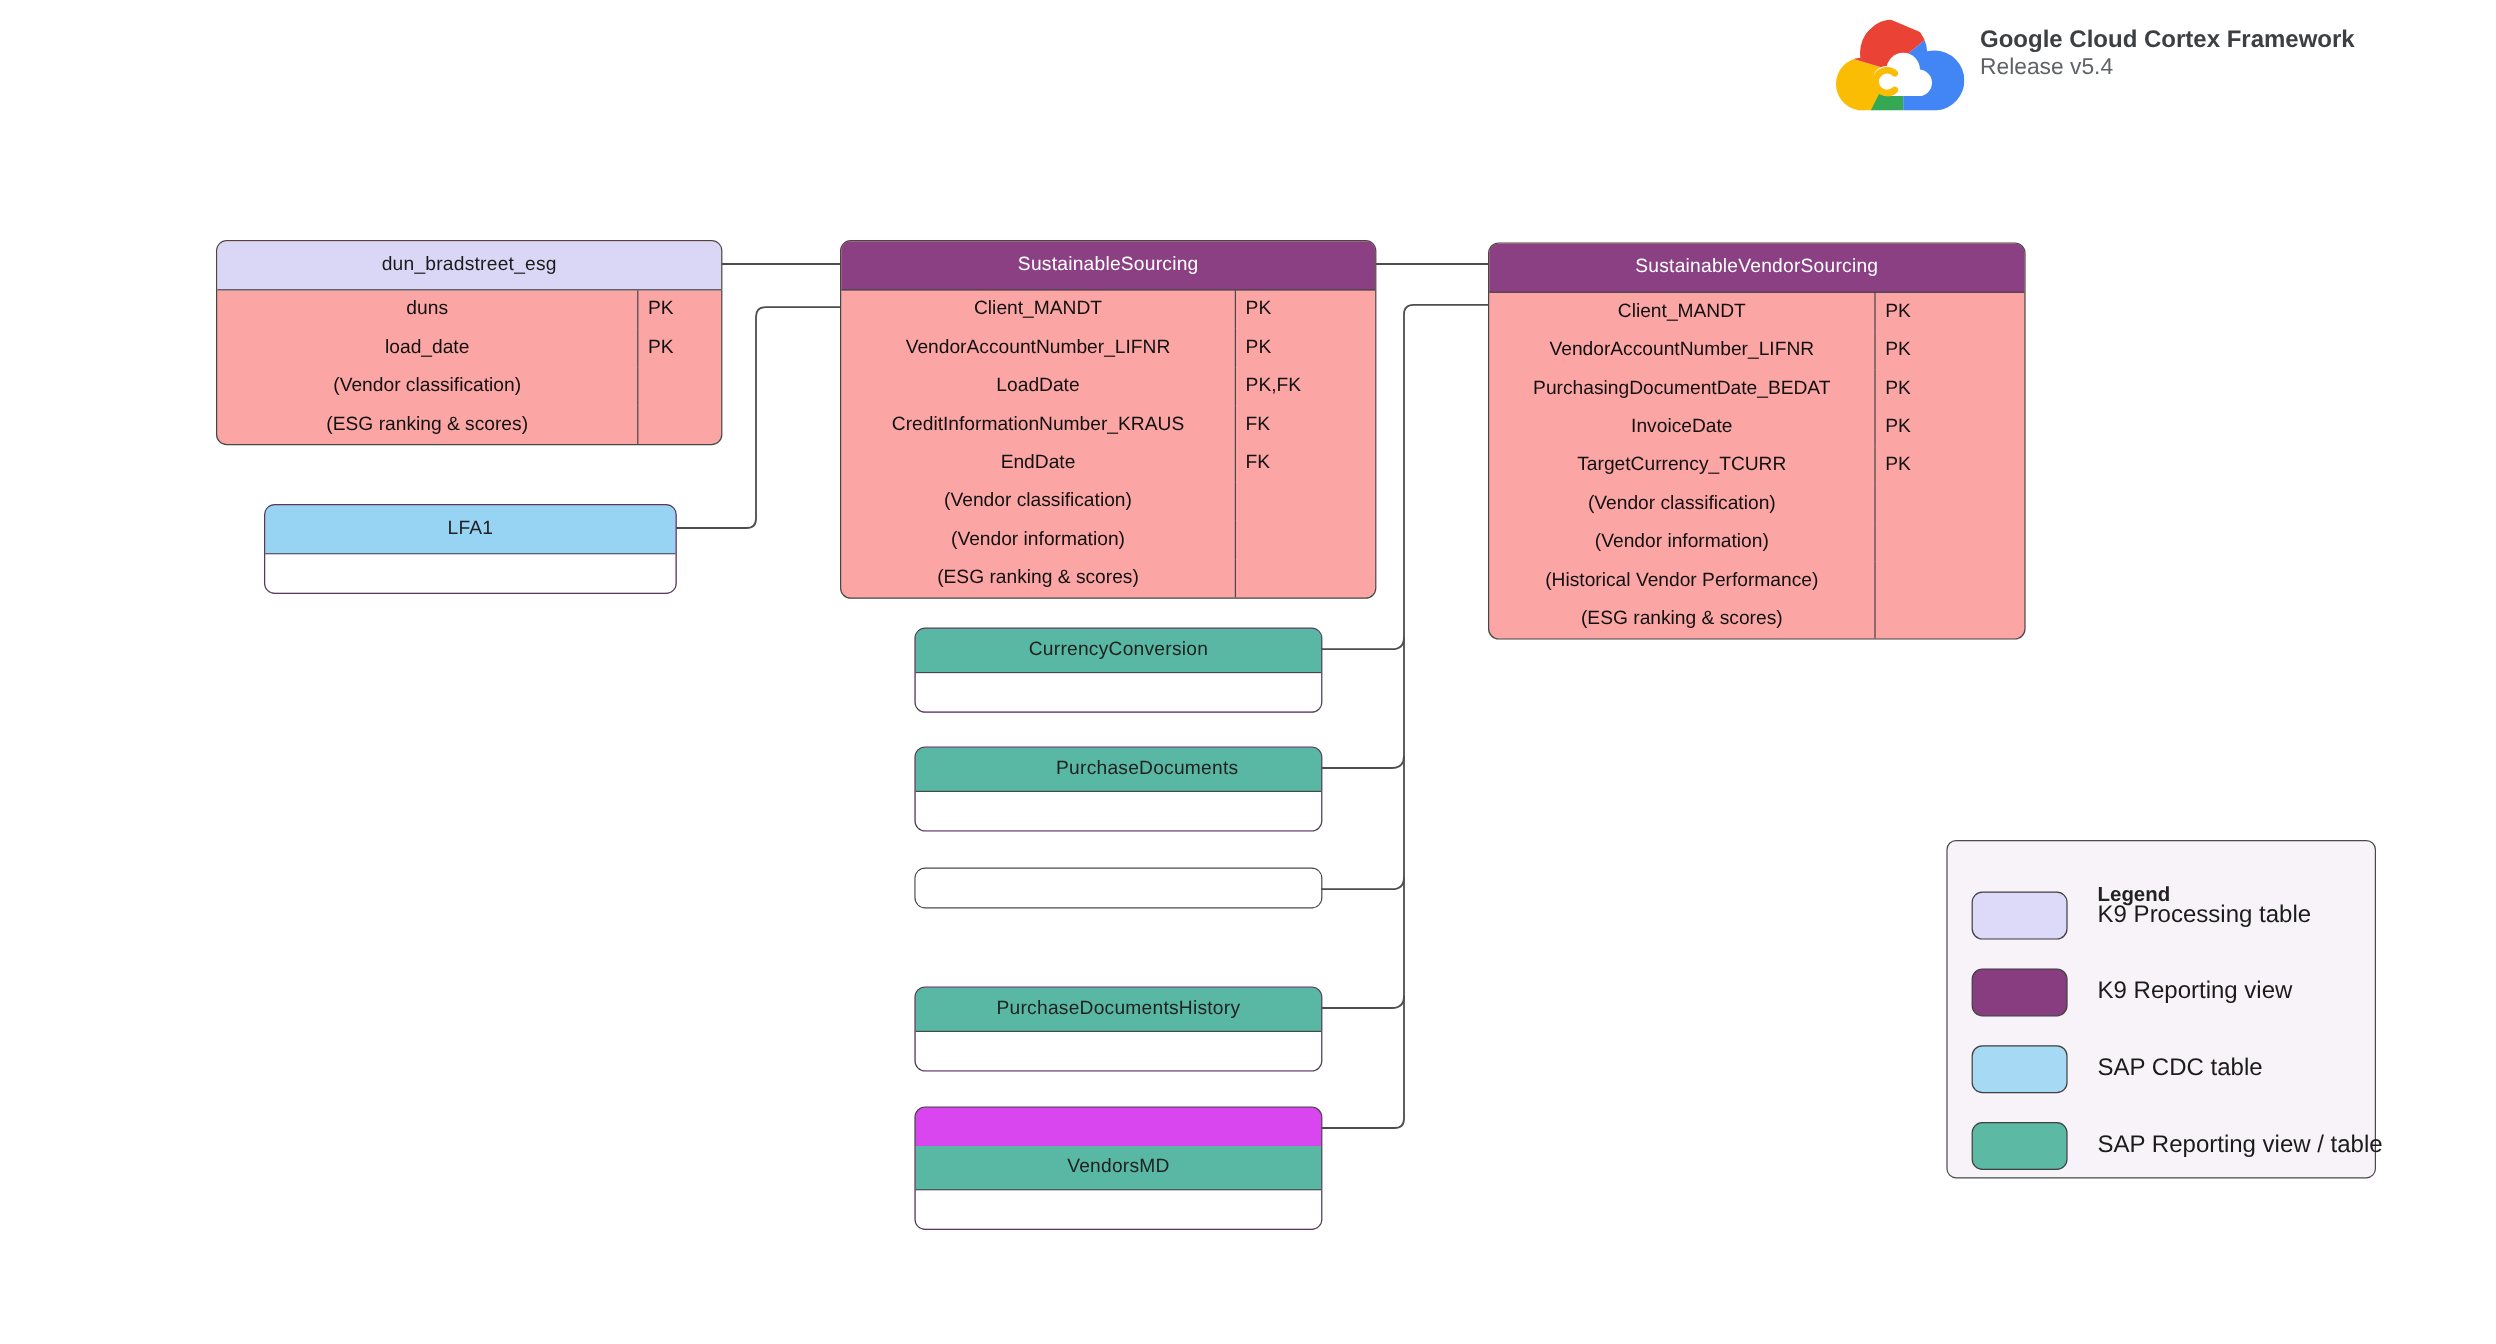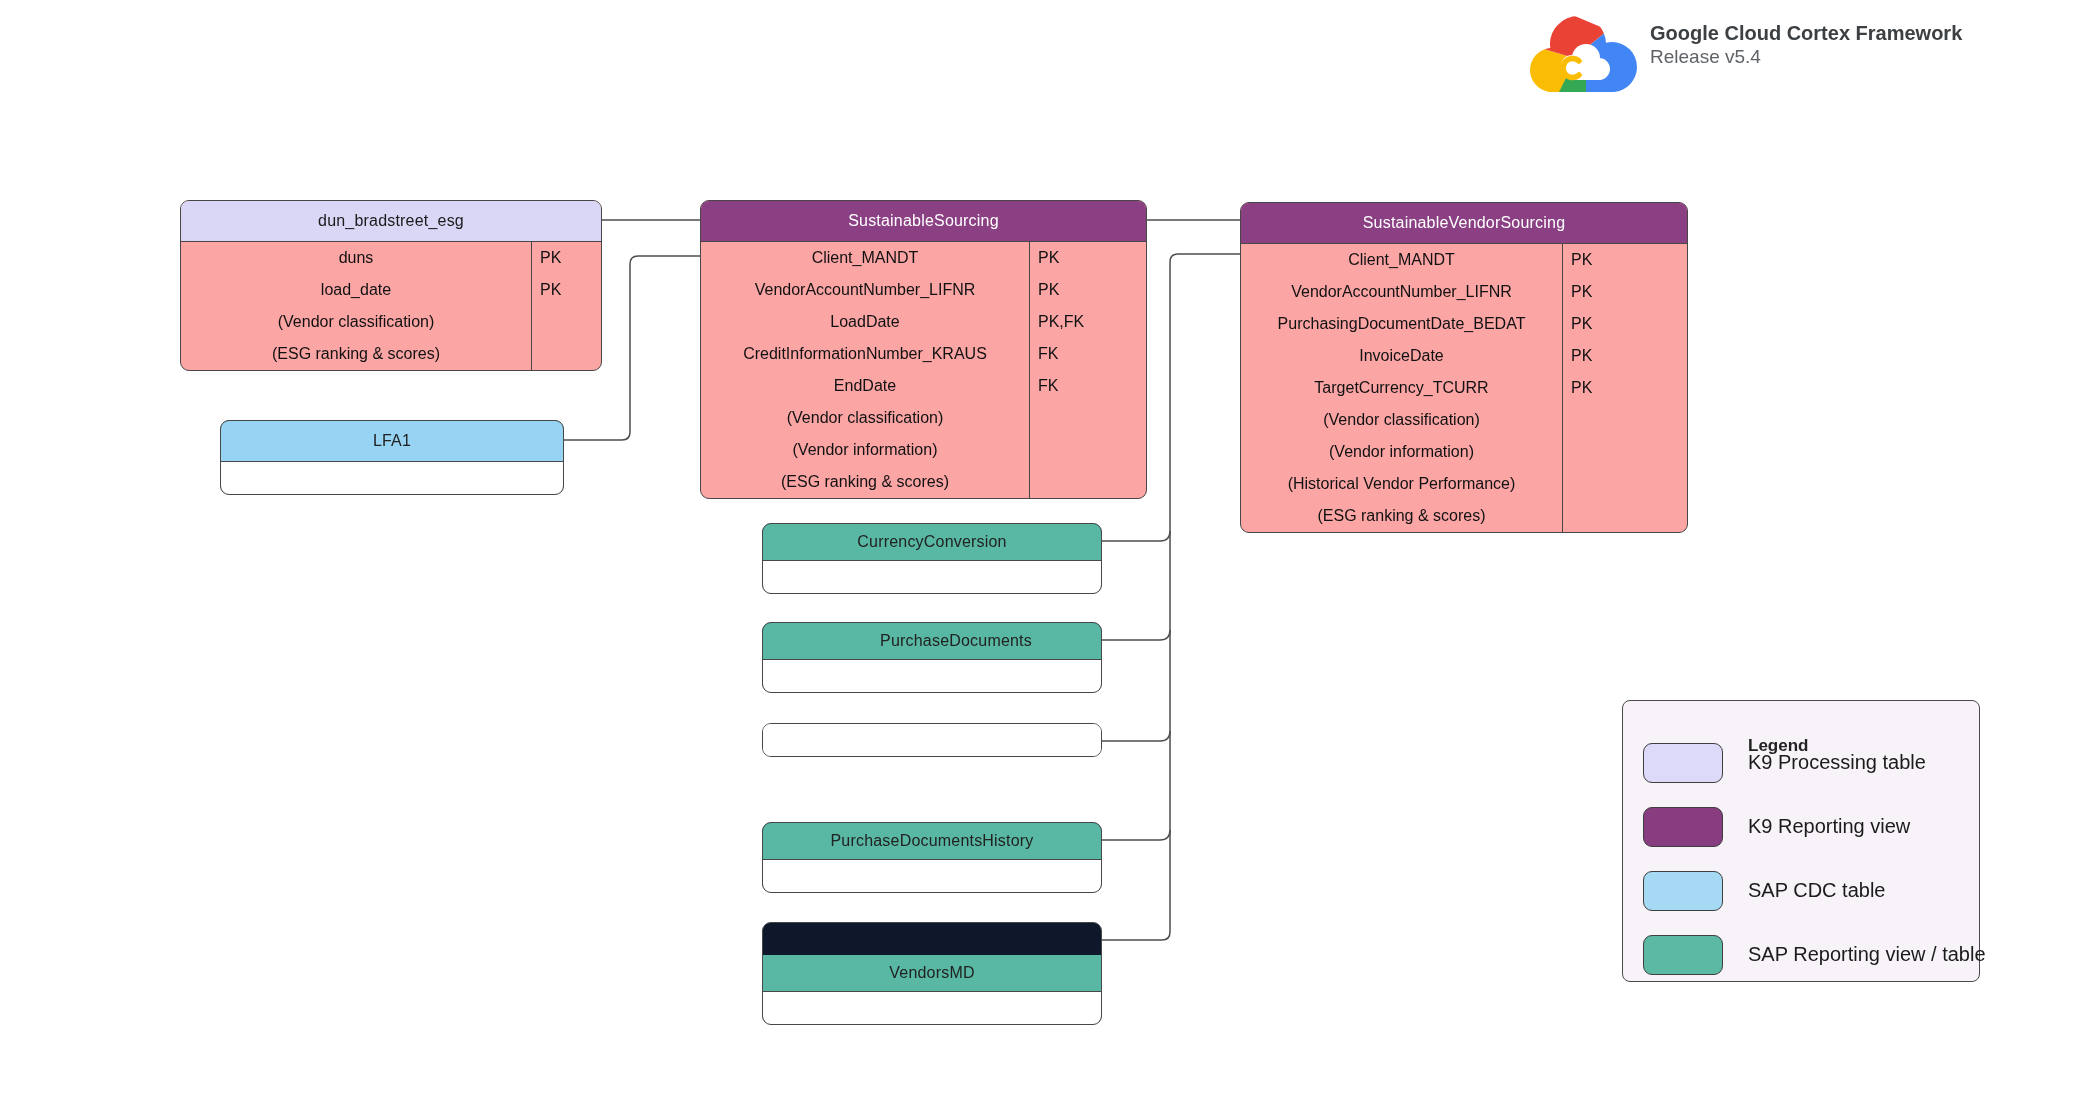--- a/index.html
+++ b/index.html
@@ -25,21 +25,21 @@
     flex:1;display:flex;align-items:center;justify-content:center;
     font-size:16px;white-space:nowrap;
   }
   .etable .ky{
     width:var(--kw);border-left:1.5px solid #474747;
     display:flex;align-items:center;padding-left:8px;box-sizing:border-box;
     font-size:16px;
   }
   
   .stable{
-    position:absolute;z-index:1;background:#0f172a;
+    position:absolute;z-index:1;background:#d946ef;
     border:1.5px solid #474747;border-radius:9px;overflow:hidden;
   }
   .stable .hd{
     display:flex;align-items:center;justify-content:center;
     font-size:16px;border-bottom:1.5px solid #474747;letter-spacing:.2px;
   }
   .stable .bd{height:32px;background:#fff;}
 
   
   .fill-k9p{background:#d9d6f6;color:#1b1b1b;}

